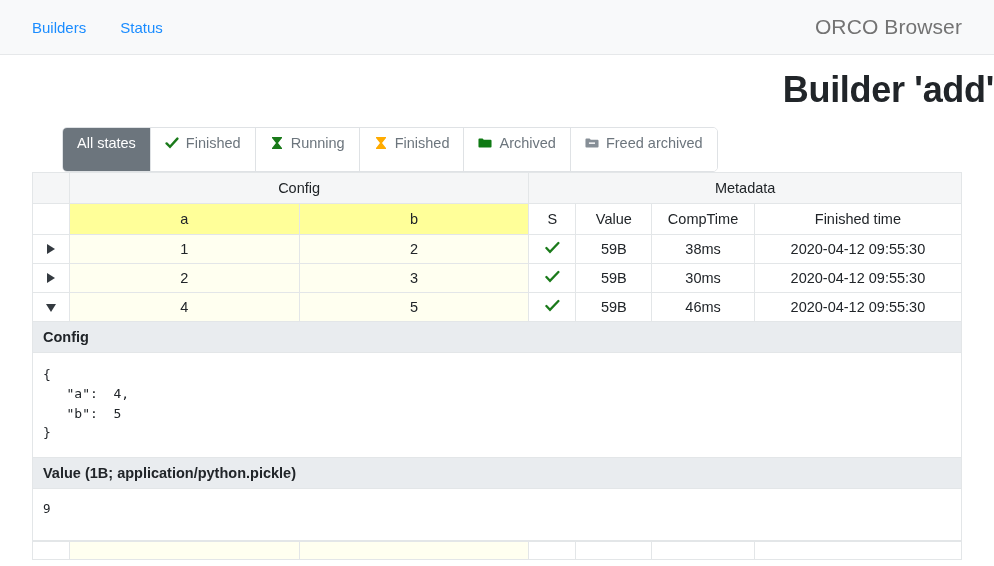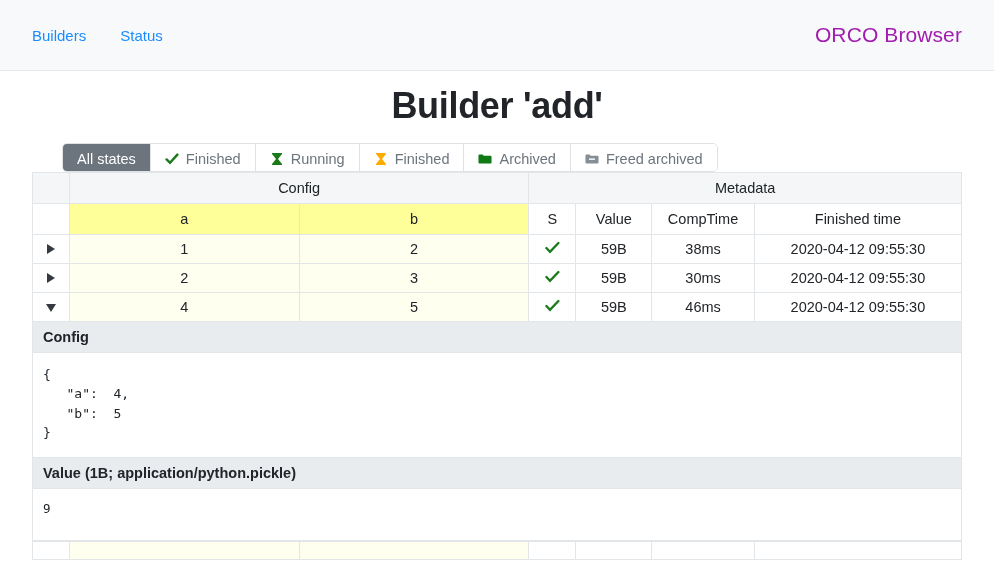--- a/index.html
+++ b/index.html
@@ -7,44 +7,44 @@
     margin: 0; padding: 0;
     width: 994px; height: 566px;
     overflow: hidden;
     background: #ffffff;
     font-family: "Liberation Sans", sans-serif;
     color: #212529;
   }
 
   
   .navbar {
-    height: 71px;
+    height: 55px;
     background: #f8f9fa;
     border-bottom: 1px solid #e6e8ea;
     display: flex;
     align-items: center;
     padding: 0 32px;
   }
   .nav-links { display: flex; align-items: center; gap: 34px; }
   .nav-link {
     color: #1a8cff;
     font-size: 15px;
     text-decoration: none;
     cursor: pointer;
   }
   .brand {
     margin-left: auto;
     font-size: 21px;
-    color: #a21caf;
+    color: #737373;
     letter-spacing: .1px;
   }
 
   
   .page-title {
-    text-align: center;
+    text-align: right;
     font-size: 36px;
     font-weight: bold;
     color: #212529;
     margin: 14px 0 16px 0;
     letter-spacing: -0.3px;
   }
 
   
   .tabs-wrap { padding: 0 32px; }
   .tabs {
@@ -52,21 +52,21 @@
     border: 1px solid #dfe2e5;
     border-radius: 5px;
     overflow: hidden;
     margin-left: 30px;
     background: #fff;
   }
   .tab {
     display: flex;
     align-items: center;
     gap: 7px;
-    padding: 8px 14px 4px 14px;
+    padding: 8px 14px 20px 14px;
     font-size: 14.5px;
     color: #6c757d;
     border-right: 1px solid #dfe2e5;
     cursor: pointer;
     white-space: nowrap;
     background: #fff;
     line-height: 1;
   }
   .tab:last-child { border-right: none; justify-content: space-between; }
   .tab.active {

